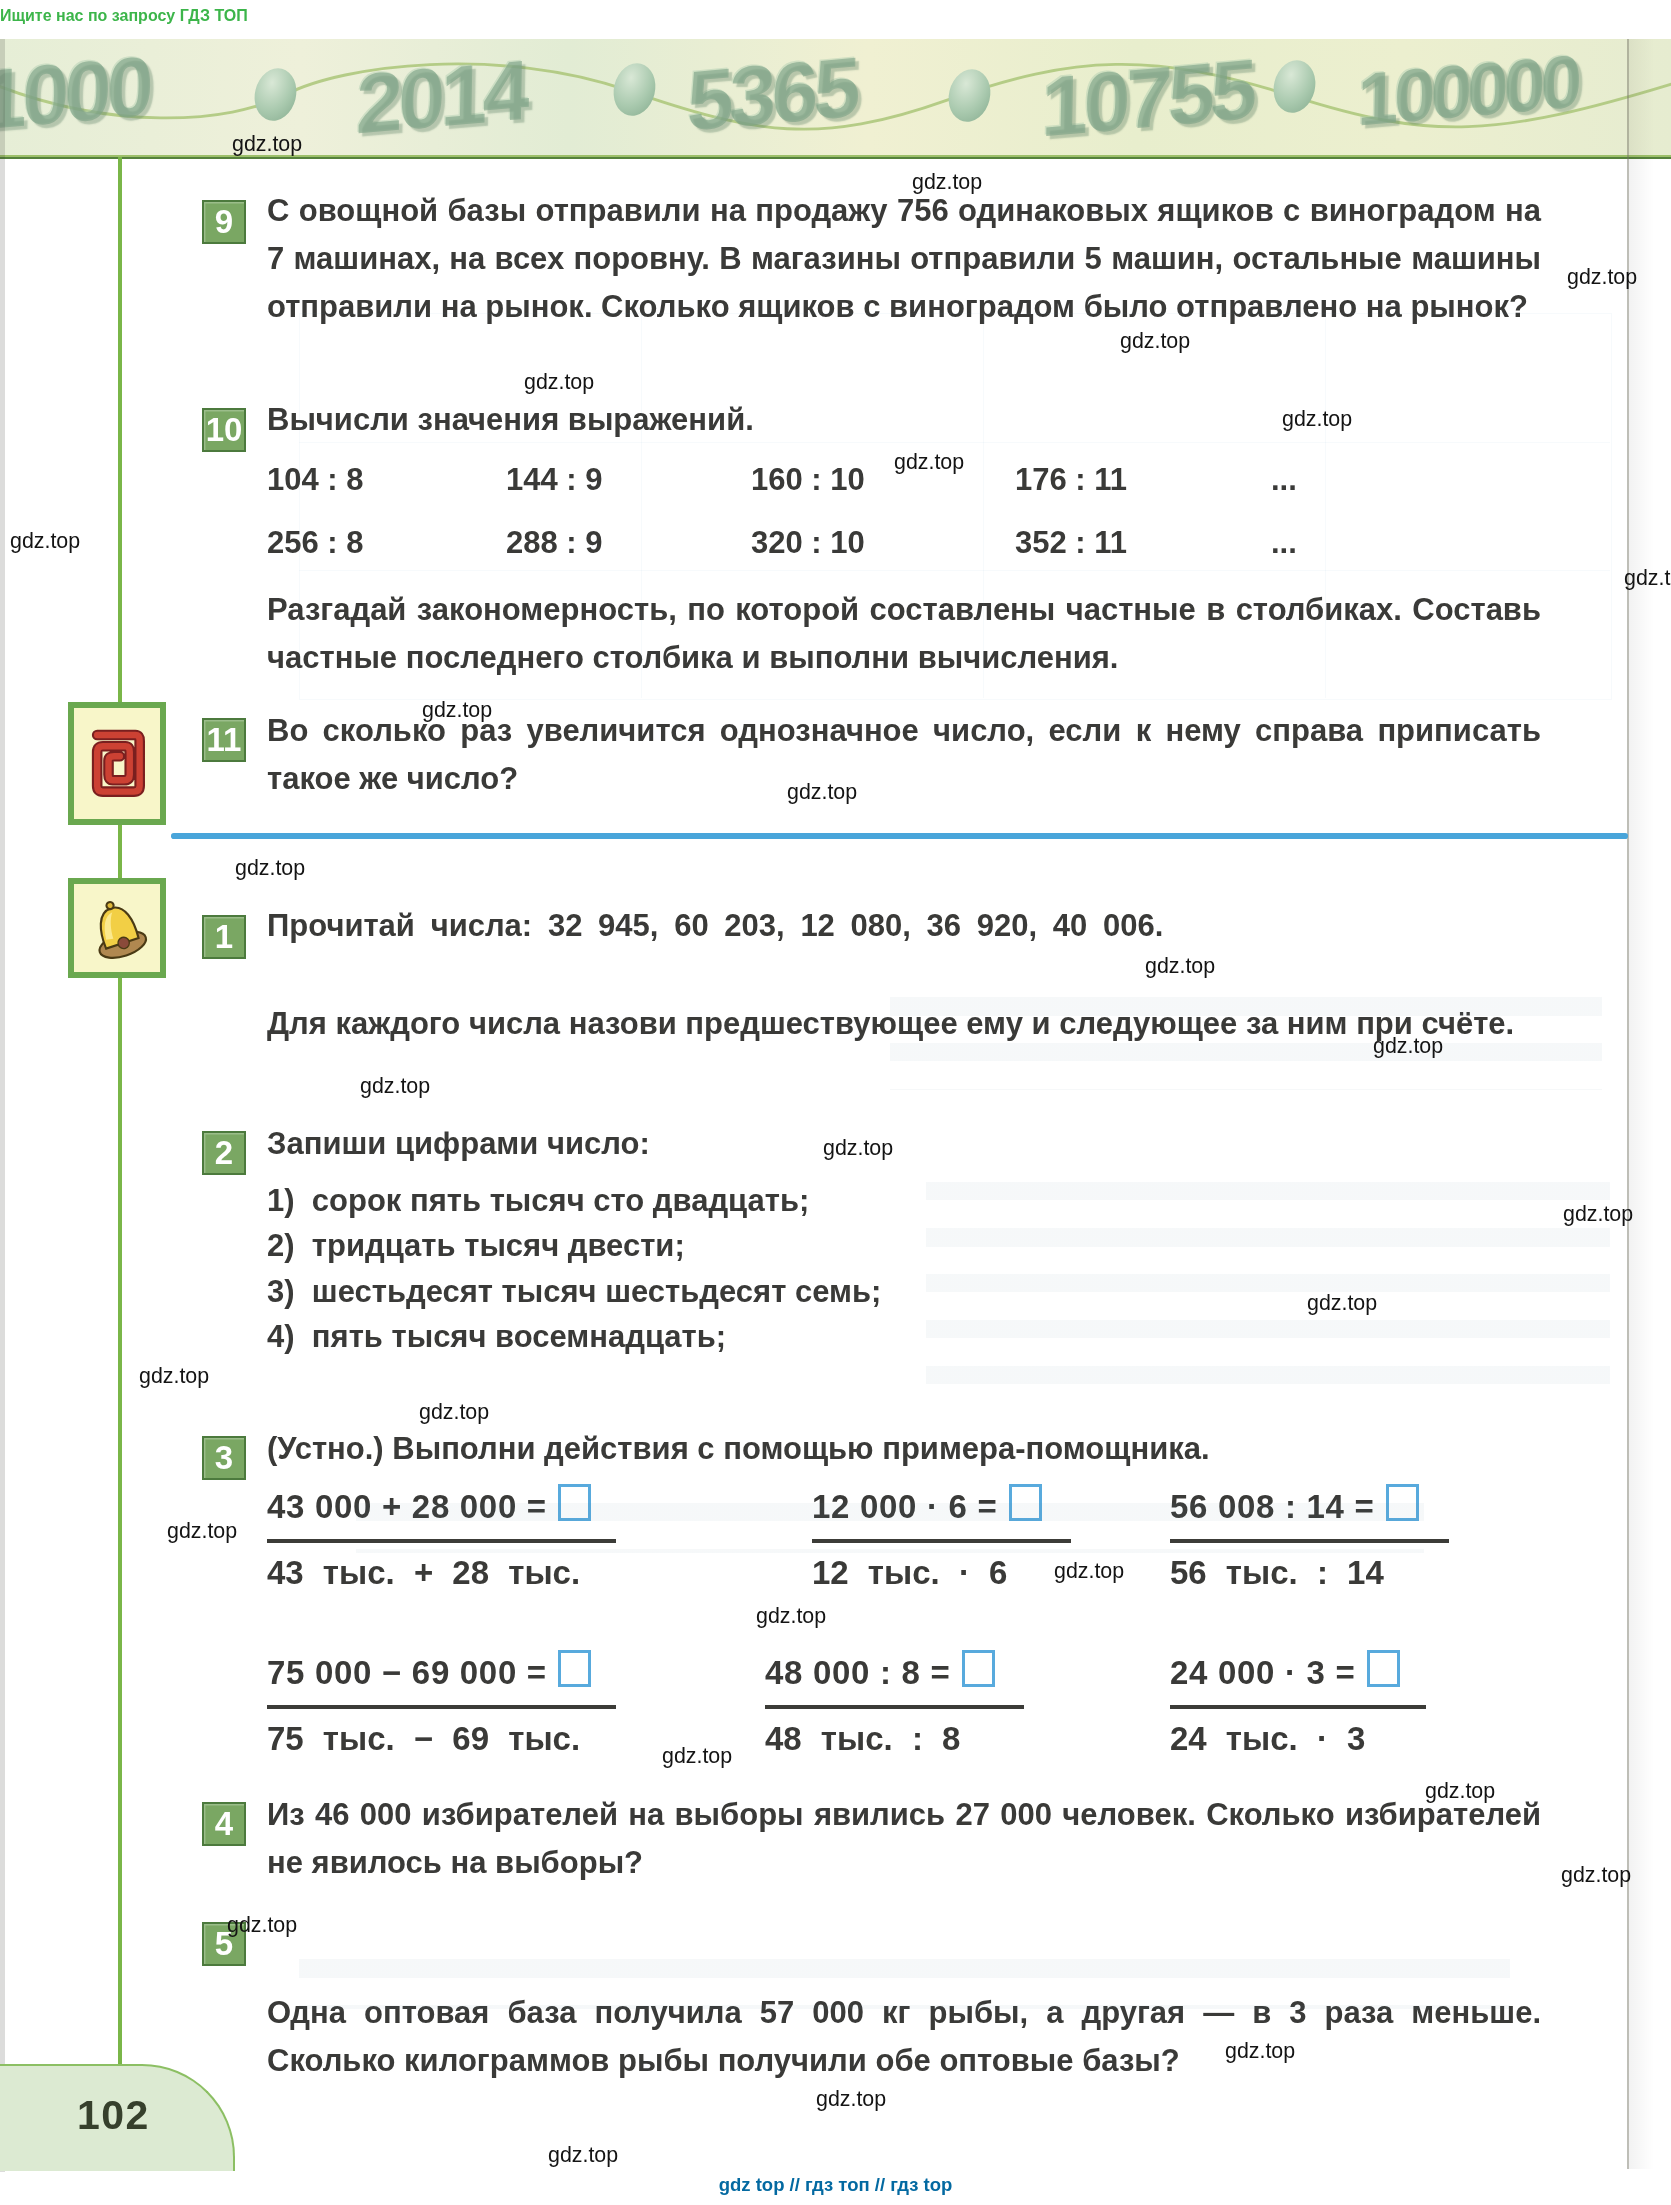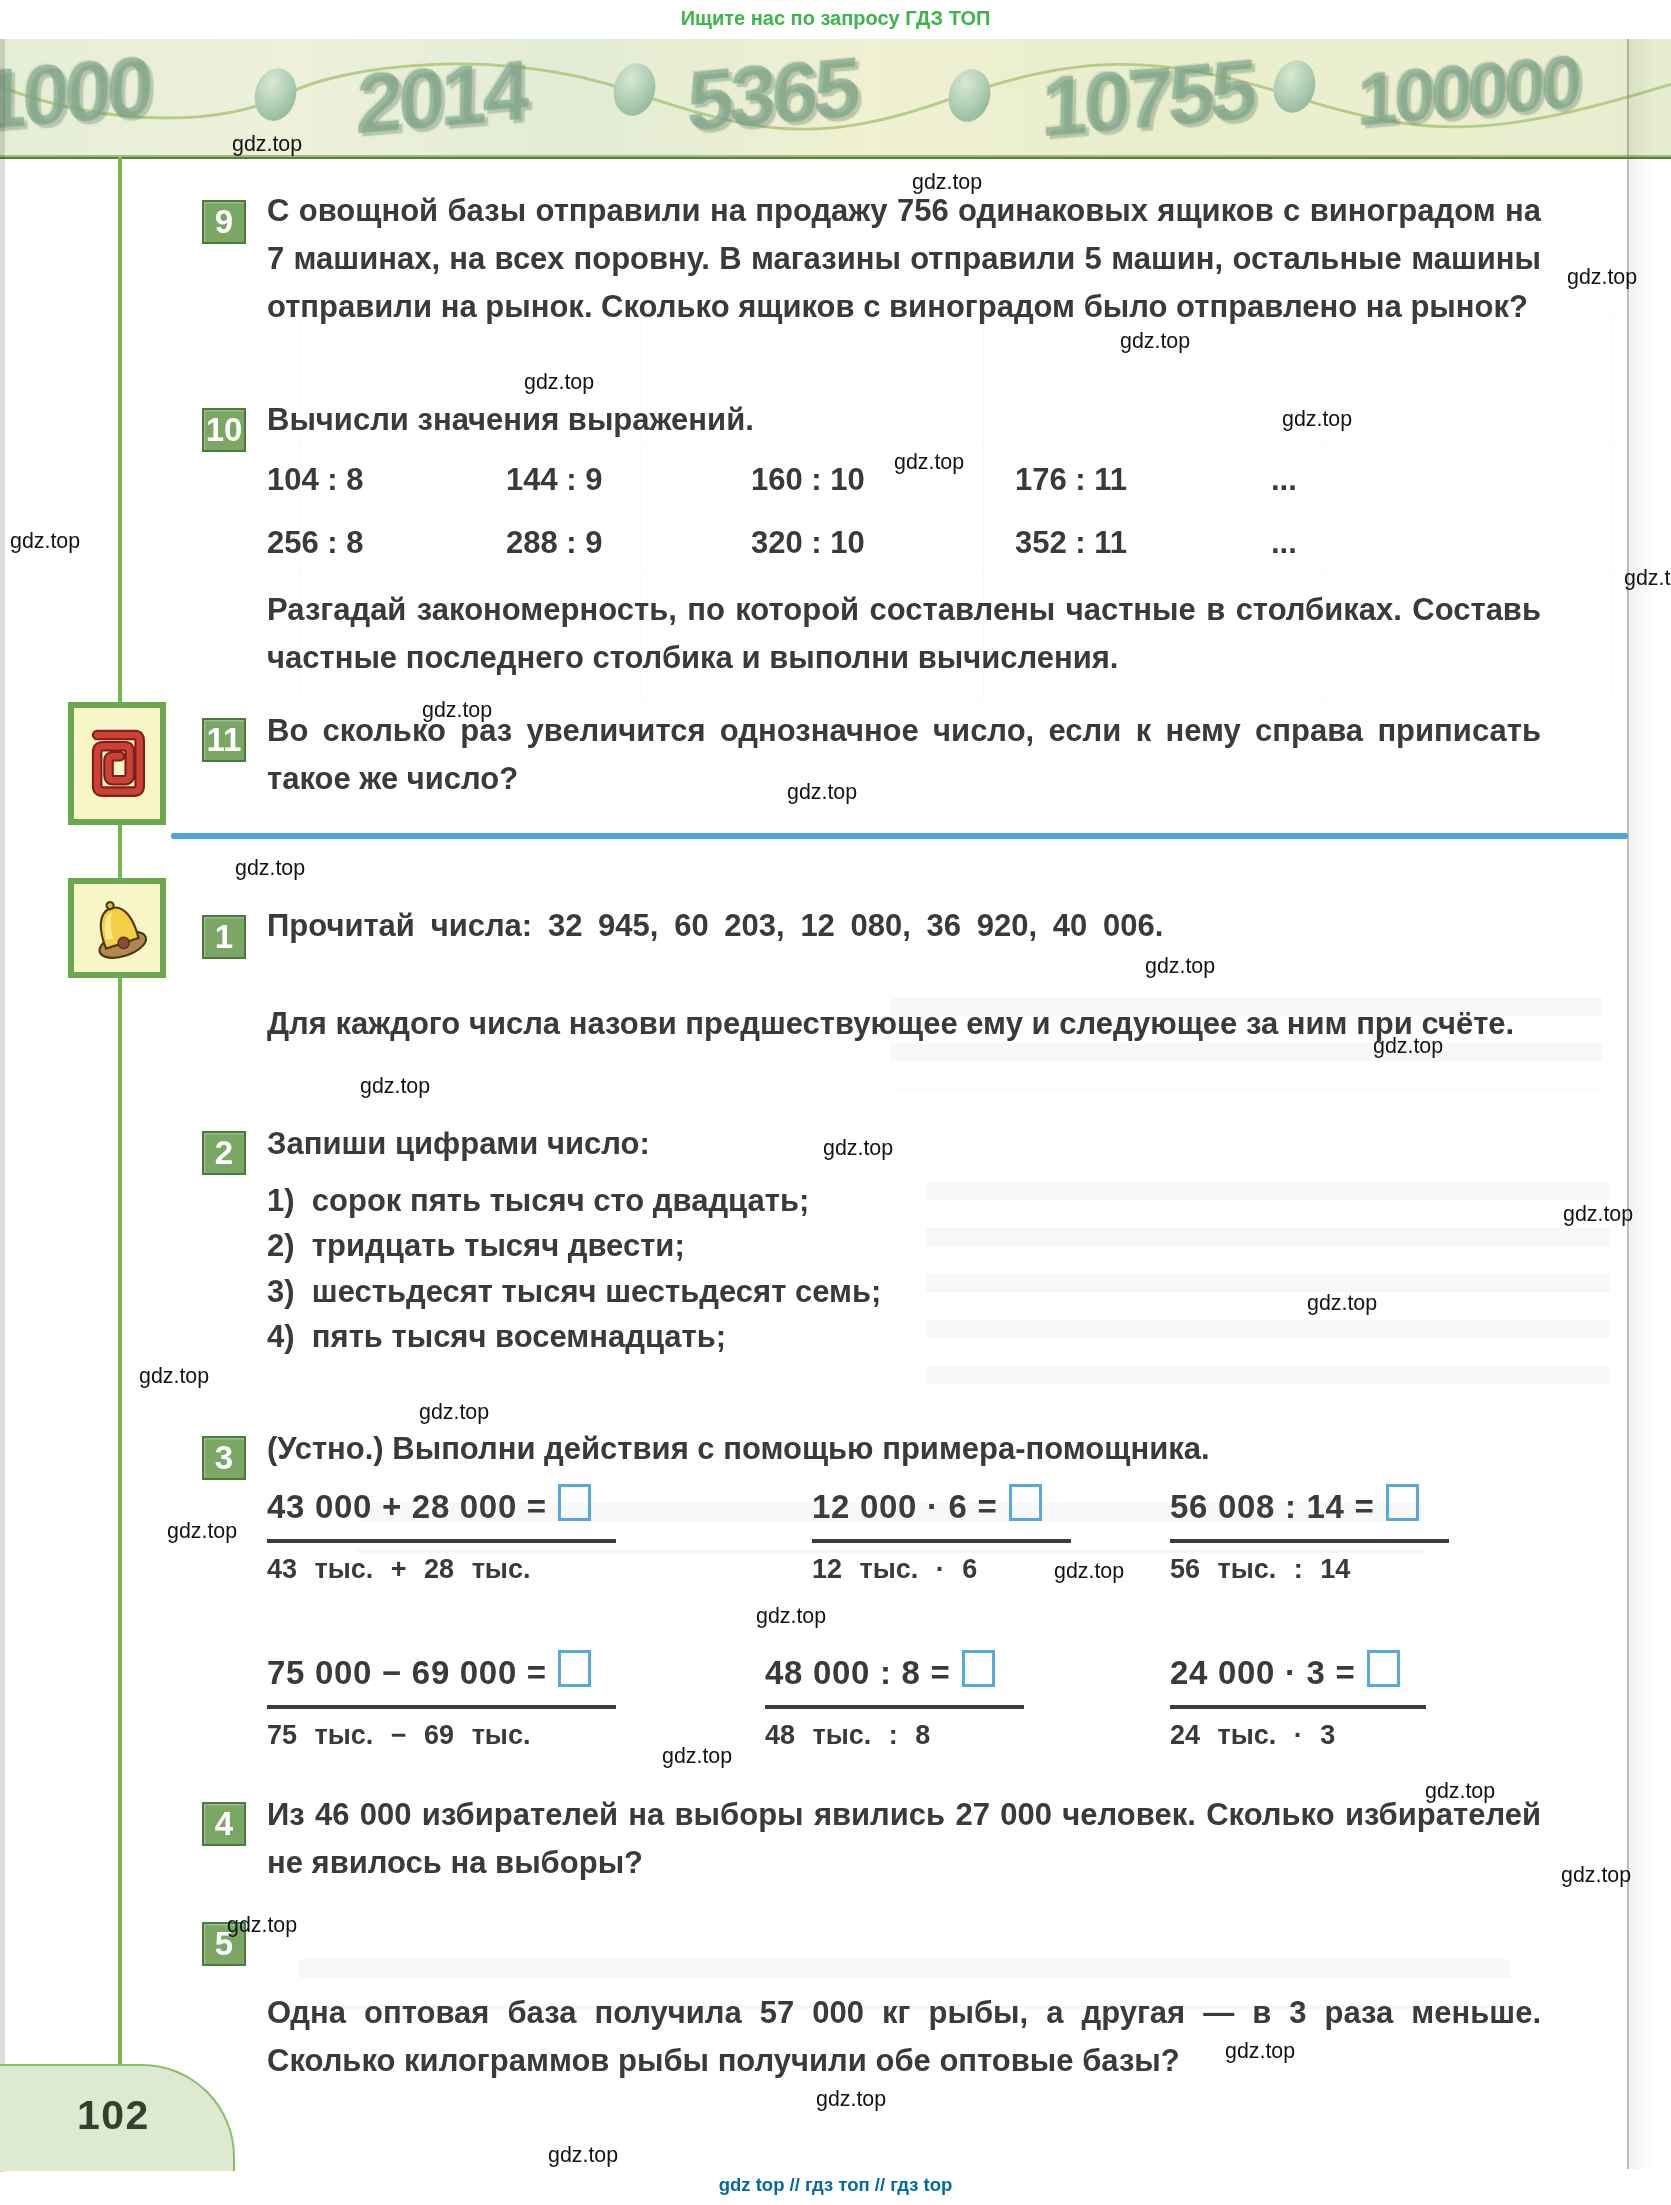--- a/index.html
+++ b/index.html
@@ -1,22 +1,22 @@
 <!DOCTYPE html>
 <html style="font-size:11.4px"><head>
 <meta charset="utf-8">
 <style>
   html,body{margin:0;padding:0;background:#888;}
   .page{
     position:relative;width:1671px;height:2205px;overflow:hidden;
     background:#ffffff;font-family:"Liberation Sans","DejaVu Sans",sans-serif;
   }
   
-  .promo{position:absolute;top:7.1px;left:0;width:100%;text-align:center;
-    font-size:20px;font-weight:bold;color:#3cb54a;}
+  .promo{position:absolute;top:7.1px;left:0;width:100%;text-align:left;
+    font-size:16px;font-weight:bold;color:#3cb54a;}
   
   .banner{position:absolute;top:39px;left:0;width:1671px;height:118px;overflow:hidden;
     background:linear-gradient(90deg,#e6eed6 0%,#eef0da 18%,#e2ecd4 34%,#f0f0d2 52%,#e8eecd 68%,#ecefcf 84%,#e6ecd0 100%);
     border-bottom:2.1px solid #55813c;box-shadow:inset 0 -5.7px 0 -3.6px #9dc06a;}
   .banner-num{position:absolute;font-weight:bold;font-size:84px;letter-spacing:-4.3px;
     color:rgba(124,161,134,.62);transform:rotate(-5deg) skewX(-6deg);
     text-shadow:3.6px 3.6px 1.4px rgba(96,132,104,.38),-1.4px -1.4px 0 rgba(173,204,175,.45);white-space:nowrap;}
   .bead{position:absolute;width:41px;height:53px;border-radius:50%;
     background:radial-gradient(ellipse at 35% 30%,#d9e8d6 0%,#a9c9ae 55%,#85ab8e 100%);
     transform:rotate(14deg);}
@@ -36,21 +36,21 @@
   .ptext{position:absolute;left:267px;width:1274px;font-size:31px;font-weight:bold;color:#3a3a38;
     line-height:48px;text-align:justify;}
   .ptext.nojust{text-align:left;}
   .qtable{position:absolute;left:267px;width:1274px;font-size:31px;font-weight:bold;color:#3a3a38;}
   .qtable .cell{position:absolute;white-space:nowrap;}
   .divider{position:absolute;left:171px;top:833px;width:1457px;height:5.7px;background:#49a5da;border-radius:2.8px;}
   
   .ex{position:absolute;font-weight:bold;color:#3a3a38;}
   .ex .eq{font-size:33px;white-space:nowrap;letter-spacing:0.7px;}
   .ex .rule{height:3.6px;background:#3c3c38;margin-top:13px;}
-  .ex .hint{font-size:27px;margin-top:11.4px;word-spacing:10px;white-space:nowrap;}
+  .ex .hint{font-size:33px;margin-top:11.4px;word-spacing:10px;white-space:nowrap;}
   .abox{display:inline-block;width:27px;height:31px;border:3.6px solid #58aadd;background:#fff;
     vertical-align:-2.8px;margin-left:11.4px;}
   
   .page-tab{position:absolute;left:0;top:2064px;width:235px;height:107px;
     background:#dcead2;border-top:2.8px solid #8cbf63;border-right:2.8px solid #8cbf63;
     border-radius:0 93px 0 0;box-sizing:border-box;}
   .page-num{position:absolute;left:77px;top:26px;font-size:41px;font-weight:bold;color:#36402c;letter-spacing:1.4px;}
   .footer{position:absolute;top:2174px;left:0;width:100%;text-align:center;
     font-size:18.5px;font-weight:bold;color:#0369a1;}
   

